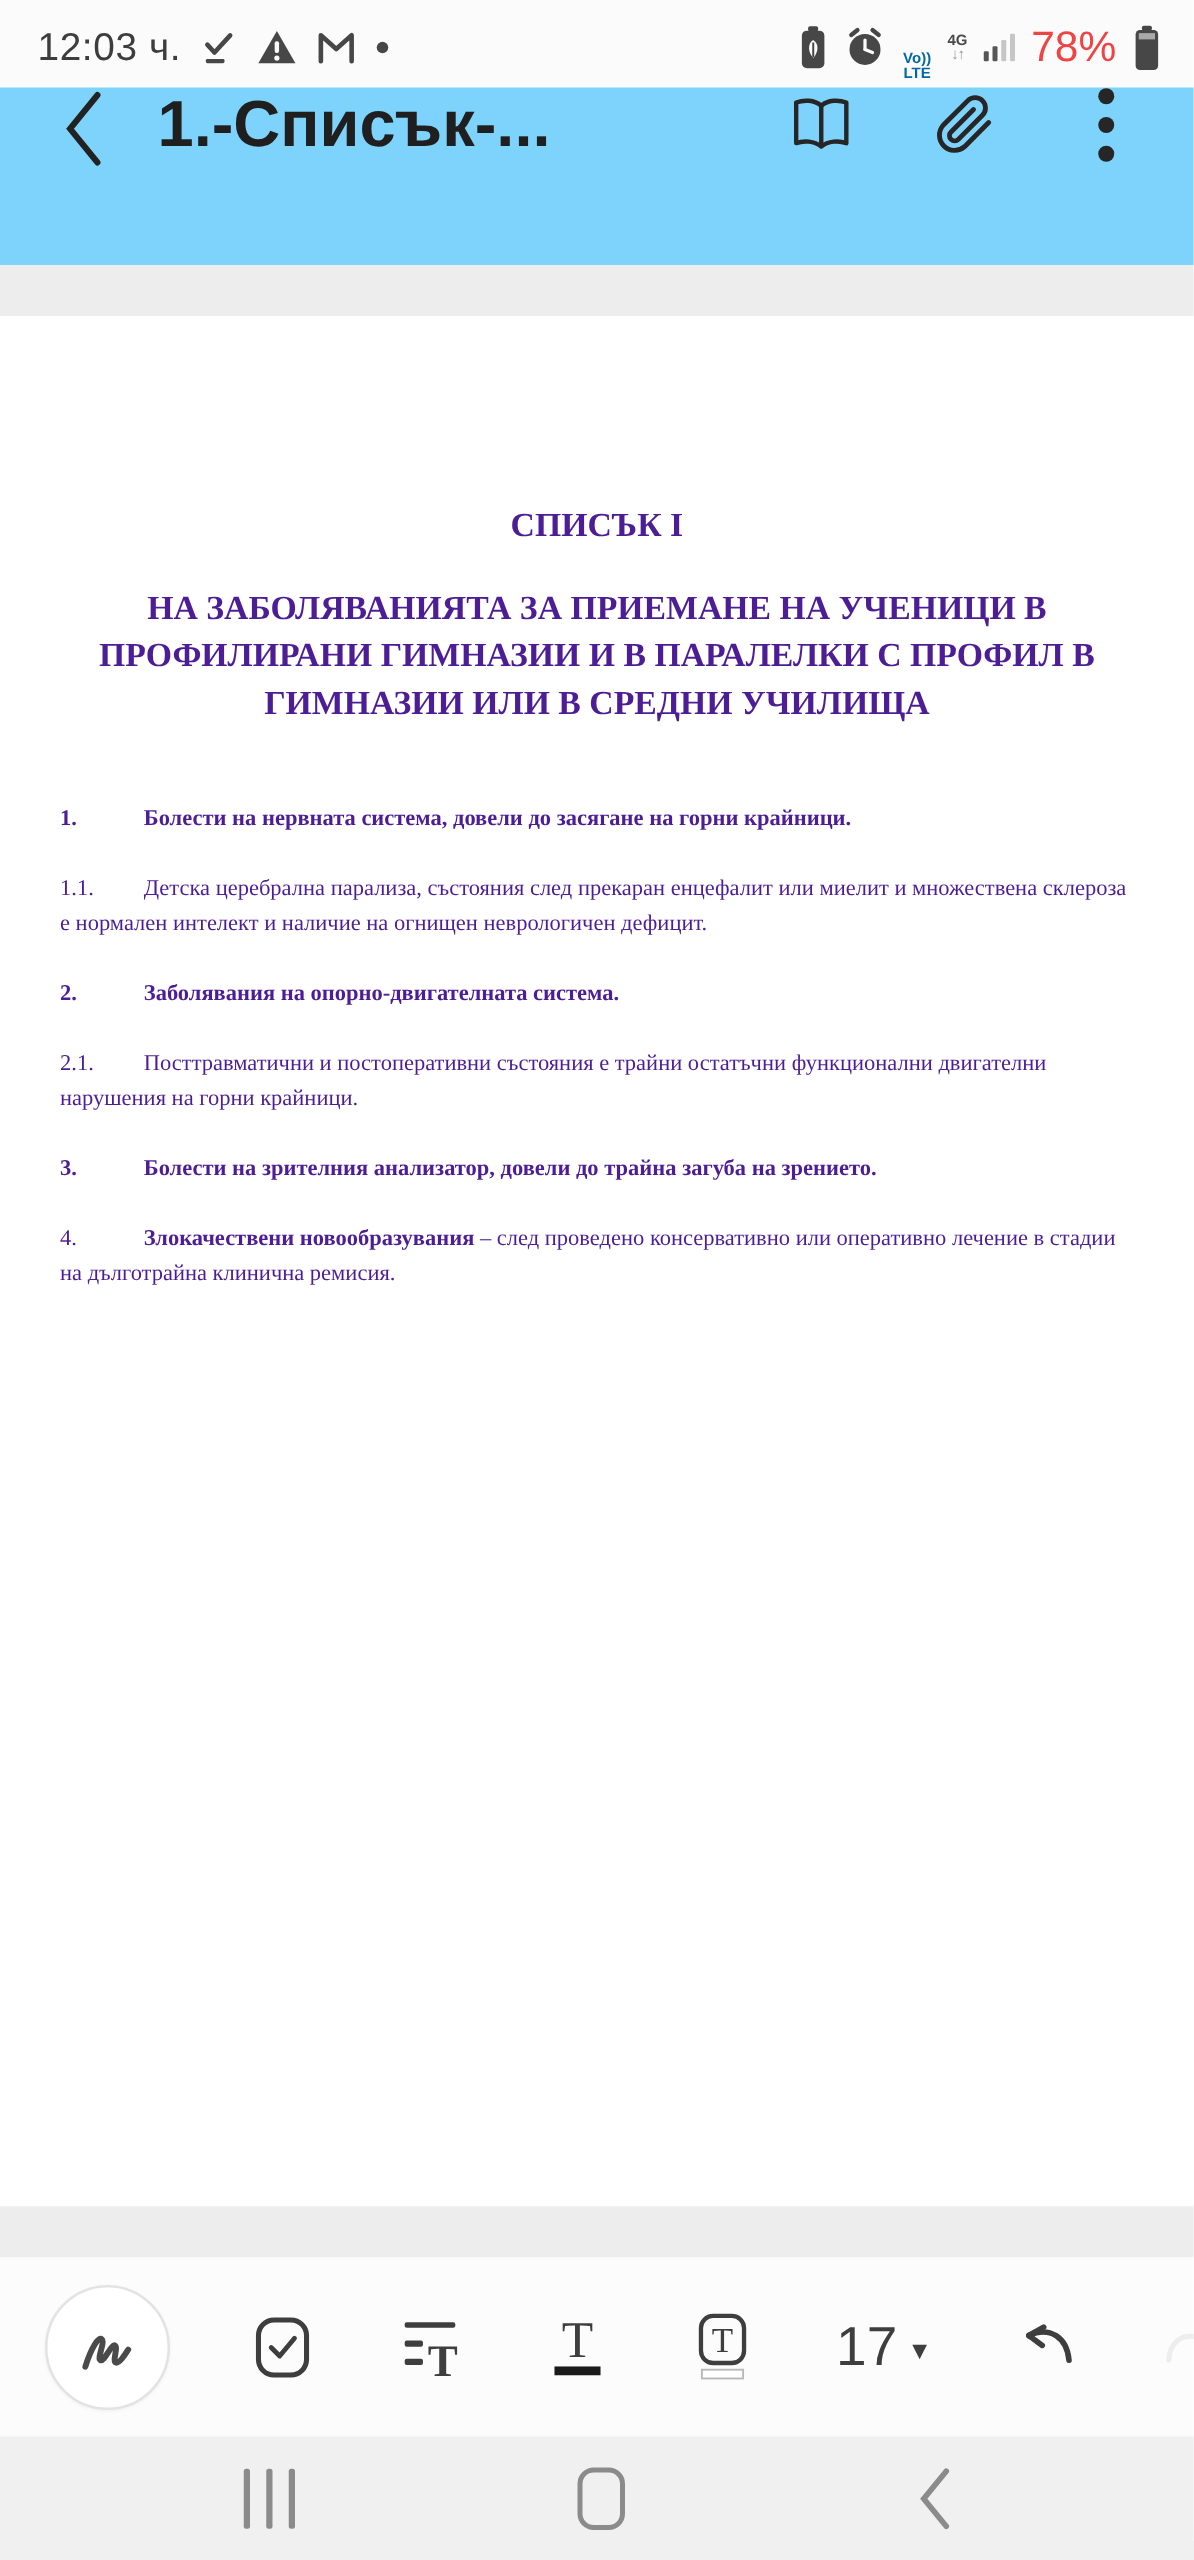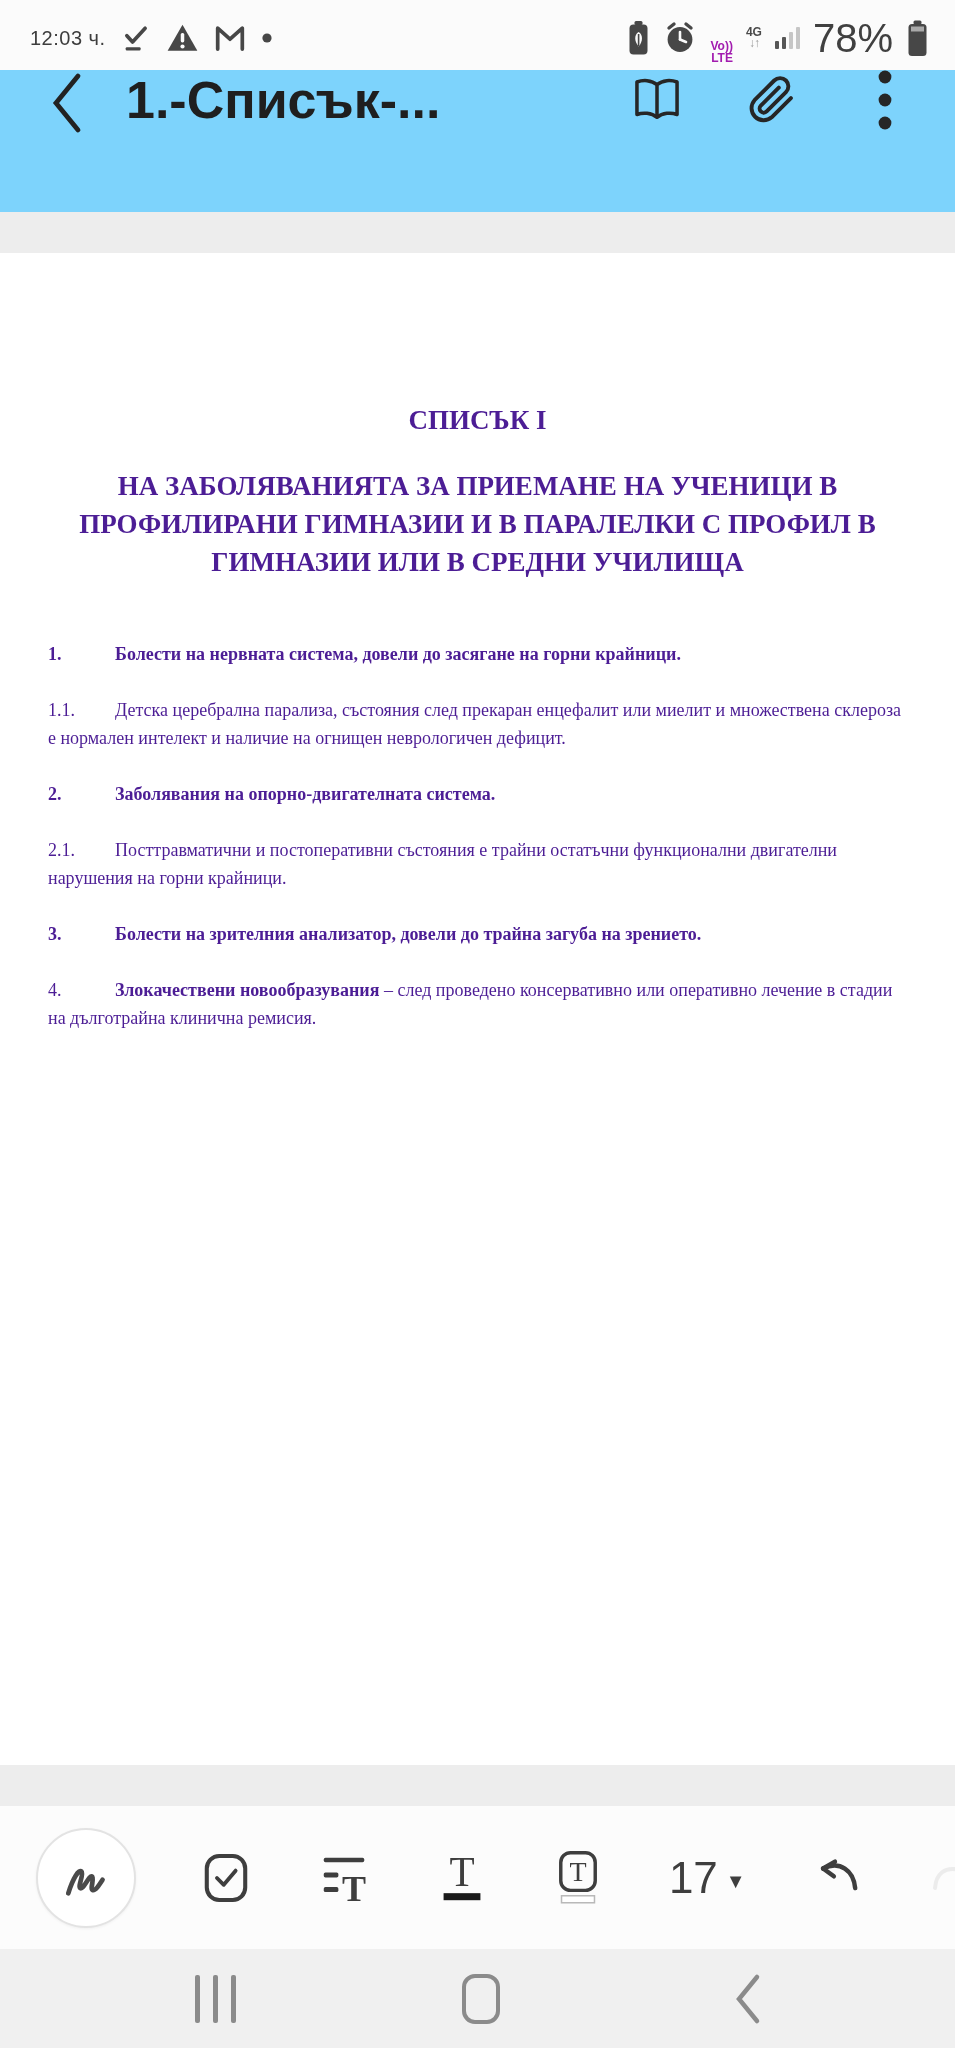--- a/index.html
+++ b/index.html
@@ -11,30 +11,30 @@
   }
   .screen { width:955px; height:2048px; display:flex; flex-direction:column; }
 
   
   .status-bar {
     height:70px; background:#fbfbfb; flex:0 0 auto;
     display:flex; align-items:center; justify-content:space-between;
     padding:6px 26px 0 30px;
   }
   .sb-left { display:flex; align-items:center; gap:15px; }
-  .sb-time { font-size:20px; color:#3d3d3d; letter-spacing:0.5px; }
+  .sb-time { font-size:31px; color:#3d3d3d; letter-spacing:0.5px; }
   .sb-right { display:flex; align-items:center; gap:13px; }
   .sb-ico { display:flex; align-items:center; }
-  .volte { font-size:12px; font-weight:bold; color:#a21caf; line-height:1.0; text-align:right;margin-top:27px; }
+  .volte { font-size:12px; font-weight:bold; color:#0369a1; line-height:1.0; text-align:center;margin-top:27px; }
   .netg { text-align:center; line-height:0.9; }
   .netg .g4 { font-size:12px; font-weight:bold; color:#4a4a4a; }
   .netg .arr { font-size:12px; color:#9b9b9b; letter-spacing:-1px; }
   .sigbars { display:flex; align-items:flex-end; gap:3px; height:22px; }
   .sigbars i { display:block; width:4px; border-radius:1px; }
-  .sb-batt-pct { font-size:40px; color:#404040; }
+  .sb-batt-pct { font-size:34px; color:#ef4444; }
 
   
   .app-header {
     height:142px; background:#7dd3fc; flex:0 0 auto;
     display:flex; align-items:flex-start; padding:0 44px 0 44px;
   }
   .hdr-back { width:46px; height:66px; display:flex; align-items:center; justify-content:center; }
   .hdr-title {
     font-size:52px; font-weight:bold; color:#1f1f1f; margin-left:36px;
     flex:1 1 auto; white-space:nowrap; overflow:hidden;

